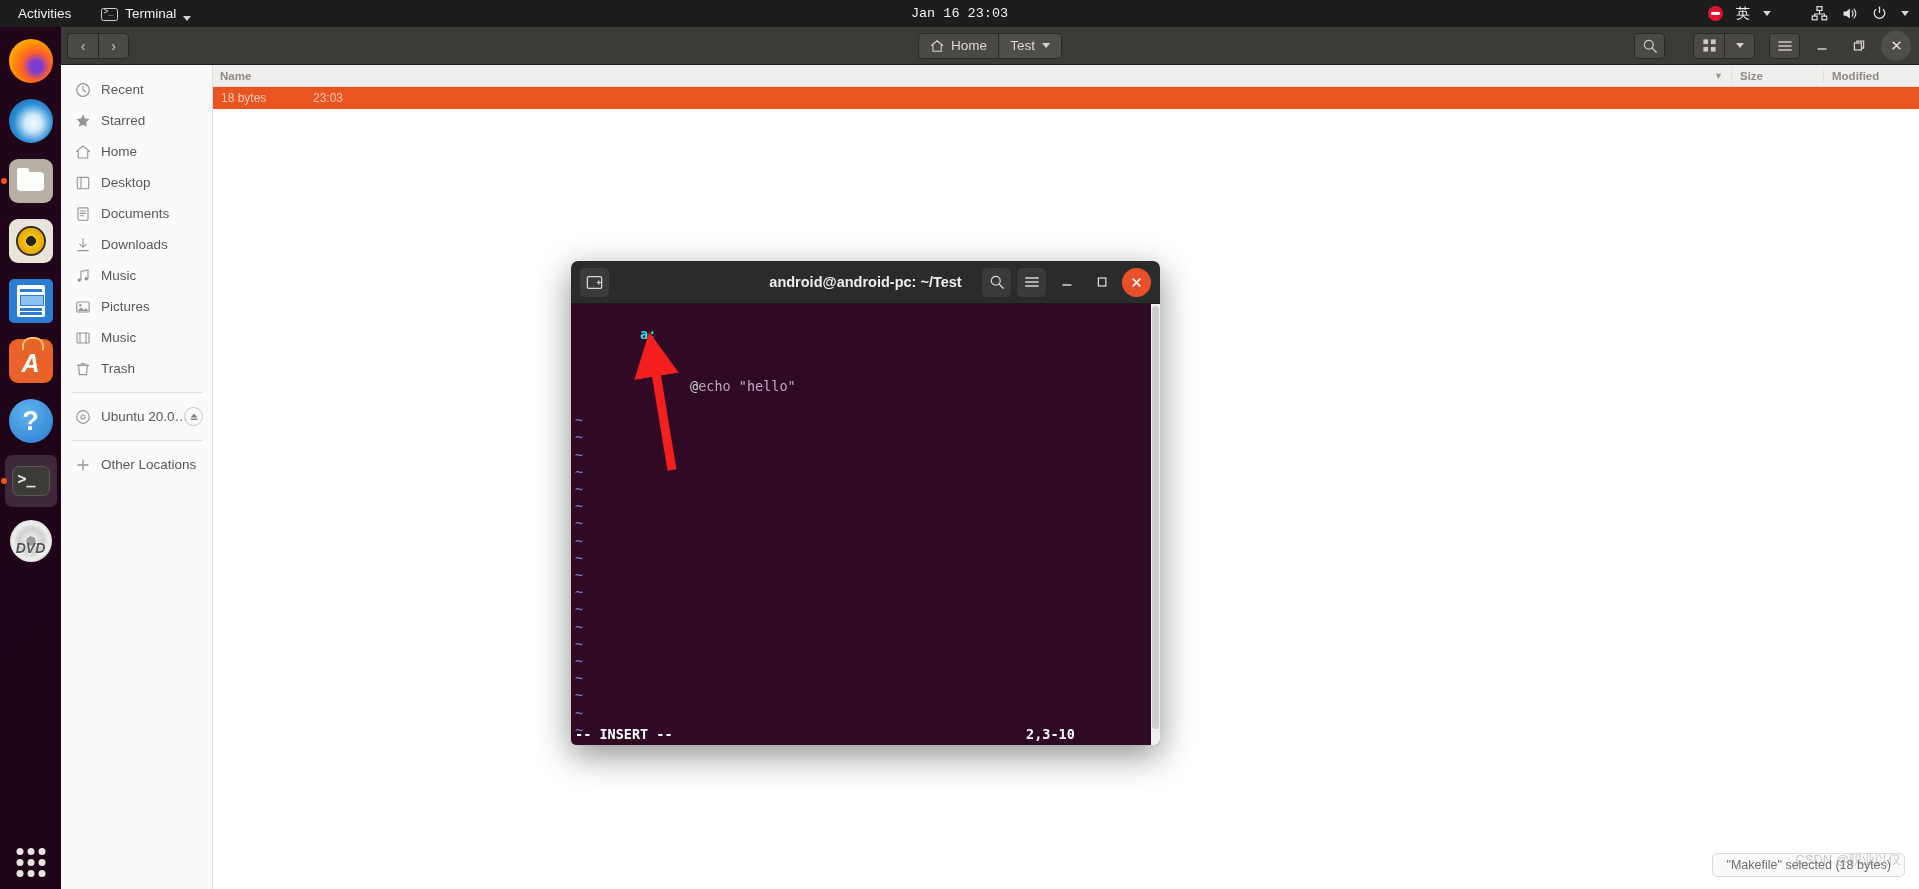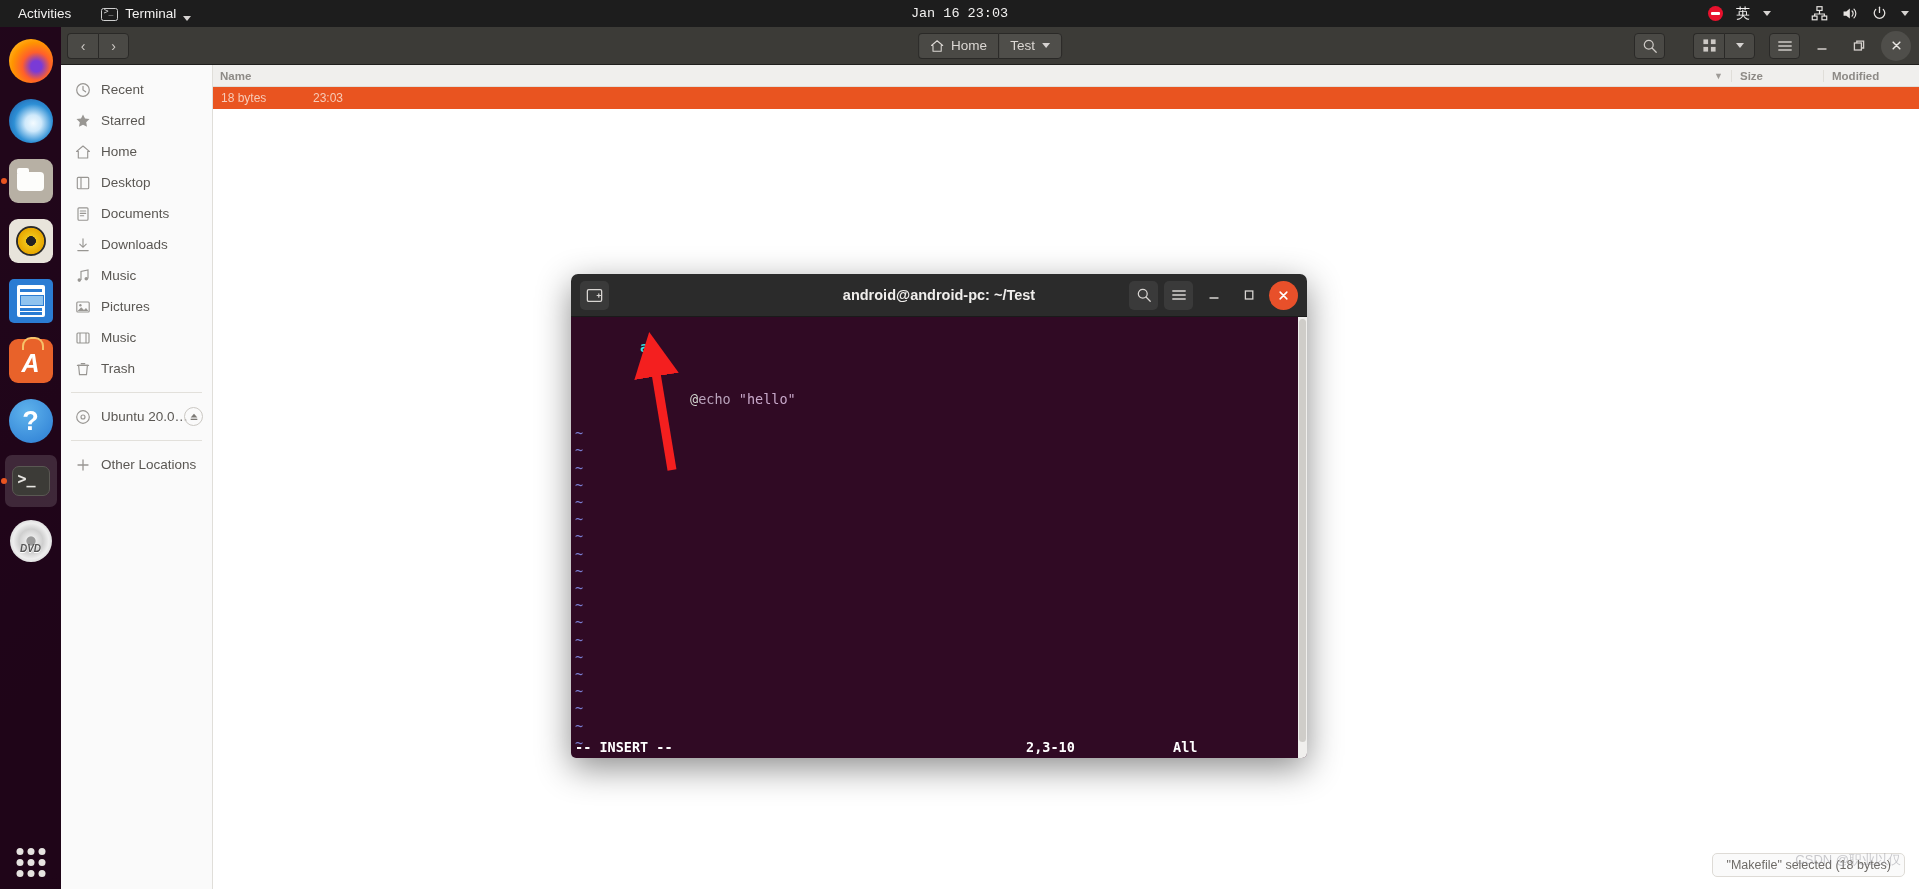--- a/index.html
+++ b/index.html
@@ -137,21 +137,21 @@
     background: #3c3b37; border-radius: 7px; border: 1px solid #5a5853;
     display: flex; align-items: flex-start; justify-content: flex-start;
     color: #e8e6e3; font-family: "DejaVu Sans Mono", monospace;
     font-size: 15px; font-weight: bold; padding: 3px 0 0 5px;
     width: 38px; height: 30px;
   }
   .ico-dvd {
     width: 42px; height: 42px; border-radius: 50%;
     background: radial-gradient(circle, #9a9a9a 0%, #9a9a9a 14%, #e9e9e9 17%, #cfcfcf 40%, #eeeeee 60%, #bdbdbd 100%);
     display: flex; align-items: center; justify-content: center;
-    font-size: 10px; font-weight: bold; font-style: italic; color: #555;
+    font-size: 14px; font-weight: bold; font-style: italic; color: #555;
     text-shadow: 0 1px 0 #fff; padding-top: 14px;
   }
   .dock-bottom {
     position: absolute; bottom: 12px; left: 50%; transform: translateX(-50%);
   }
   .grid-dots { display: grid; grid-template-columns: repeat(3, 7px); gap: 4px; }
   .grid-dots span { width: 7px; height: 7px; border-radius: 50%; background: #e6e3e0; display: block; }
 
   
   #files-window {
@@ -251,22 +251,22 @@
     font-size: 12.5px; color: #6e6b67; z-index: 20;
   }
   #watermark {
     position: absolute; right: 18px; bottom: 20px;
     font-size: 13px; color: rgba(130,130,140,0.42);
     z-index: 21; pointer-events: none; white-space: nowrap;
   }
 
   
   #terminal-window {
-    position: absolute; left: 571px; top: 274px;
-    width: 736px; height: 484px; z-index: 50;
+    position: absolute; left: 571px; top: 261px;
+    width: 589px; height: 484px; z-index: 50;
     border-radius: 7px 7px 5px 5px;
     box-shadow: 0 10px 34px rgba(0,0,0,0.45);
     display: flex; flex-direction: column; overflow: hidden;
   }
   #term-header {
     height: 43px; background: #2b2b2b; flex: none;
     display: flex; align-items: center; padding: 0 9px; position: relative;
     border-bottom: 1px solid #1a1a1a;
   }
   .tbtn {

